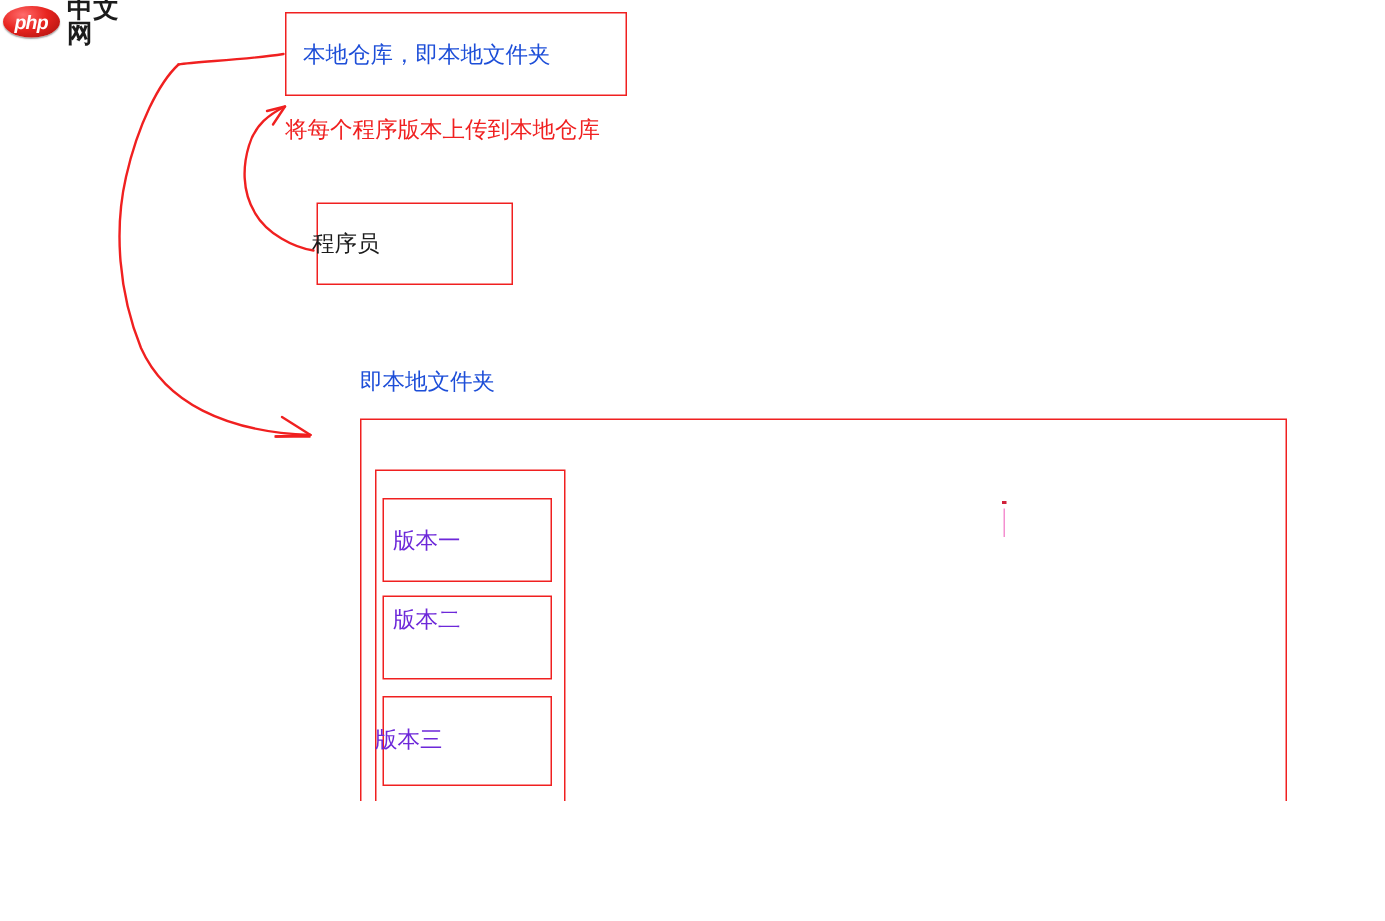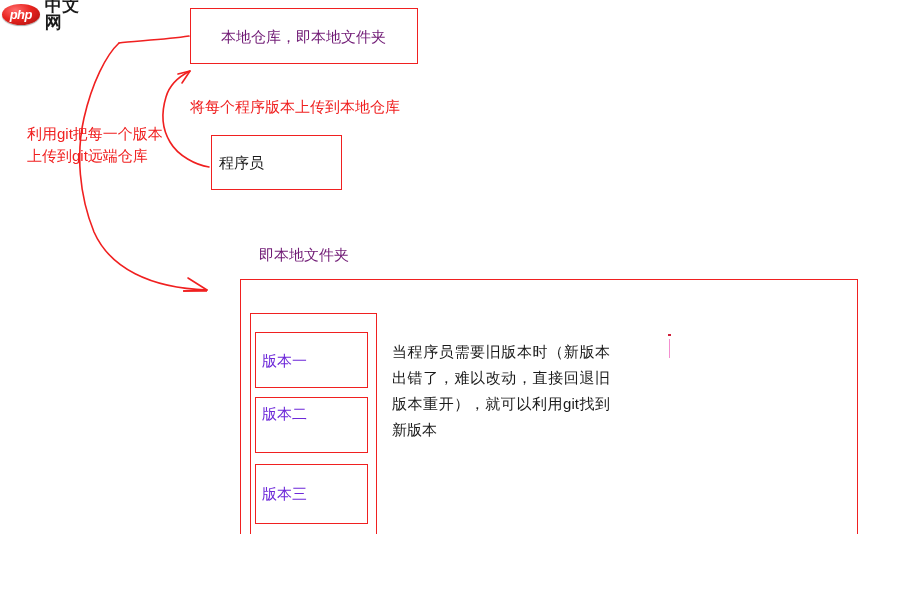--- a/index.html
+++ b/index.html
@@ -57,51 +57,50 @@
 
   
   .rbox {
     position: absolute;
     border: 1.5px solid #f02020;
     box-sizing: border-box;
     background: transparent;
   }
   .rbox-label {
     position: absolute;
-    color: #701a75;
-    font-size: 15px;
-    white-space: nowrap;
-    line-height: 1;
-    margin-left: 19px;
+    color: #1d4ed8;
+    font-size: 15px;
+    white-space: nowrap;
+    line-height: 1;
   }
   .blk-label {
     position: absolute;
     color: #1a1a1a;
     font-size: 15px;
     white-space: nowrap;
     line-height: 1;
   }
   .free-red {
     position: absolute;
     color: #f02020;
     font-size: 15px;
     line-height: 22px;
     white-space: nowrap;
   }
 
   
   #box-local-repo    { left: 190px; top: 8px;   width: 228px; height: 56px; }
   #lbl-local-repo    { left: 202px; top: 29px;  }
 
-  #note-upload-local { left: 190px; top: 96px;  }
+  #note-upload-local { left: 190px; top: 76px;  }
 
   #note-git-remote   { left: 27px;  top: 123px; }
 
   #box-programmer    { left: 211px; top: 135px; width: 131px; height: 55px; }
-  #lbl-programmer    { left: 219px; top: 155px; }
+  #lbl-programmer    { left: 208px; top: 155px; }
 
   #lbl-git-repo      { left: 240px; top: 247px; }
 
   #box-git-outer     { left: 240px; top: 279px; width: 618px; height: 324px; }
   #box-version-col   { left: 250px; top: 313px; width: 127px; height: 281px; }
 
   .version-box {
     position: absolute;
     border: 1.5px solid #f02020;
     box-sizing: border-box;
@@ -115,21 +114,21 @@
 
   .version-label {
     position: absolute;
     color: #6d28d9;
     font-size: 15px;
     white-space: nowrap;
     line-height: 1;
   }
   #ver-1-label { left: 262px; top: 353px; }
   #ver-2-label { left: 262px; top: 406px; }
-  #ver-3-label { left: 262px; top: 486px; }
+  #ver-3-label { left: 250px; top: 486px; }
 
   #ver-4-dots {
     position: absolute;
     left: 264px;
     top: 560px;
     width: 70px;
     display: flex;
     justify-content: space-between;
     align-items: center;
   }
@@ -206,24 +205,20 @@
              C 161,127 162,110 166,97
              C 170,83 180,76 190,71" fill="none" stroke="#f02020" stroke-width="1.6" stroke-linecap="round"></path>
     <path d="M 190,71 L 182,83 M 190,71 L 178,74" fill="none" stroke="#f02020" stroke-width="1.6" stroke-linecap="round"></path>
   </svg>
 
   <div class="rbox" id="box-local-repo"></div>
   <div class="rbox-label" id="lbl-local-repo">本地仓库，即本地文件夹</div>
 
   <div class="free-red" id="note-upload-local">将每个程序版本上传到本地仓库</div>
 
-  <div class="free-red" id="note-git-remote">
-    <div>利用git把每一个版本</div>
-    <div>上传到git远端仓库</div>
-  </div>
 
   <div class="rbox" id="box-programmer"></div>
   <div class="blk-label" id="lbl-programmer">程序员</div>
 
   <div class="rbox-label" id="lbl-git-repo">即本地文件夹</div>
 
   <div class="rbox" id="box-git-outer"></div>
   <div class="rbox" id="box-version-col"></div>
 
   <div class="version-box" id="ver-1"></div>
@@ -236,17 +231,16 @@
   <div class="version-label" id="ver-3-label">版本三</div>
 
   <div class="version-box" id="ver-4"></div>
   <div id="ver-4-dots">
     <i></i>
     <i></i>
     <i></i>
     <i></i>
   </div>
 
-  <div id="para-explain">当程序员需要旧版本时（新版本出错了，难以改动，直接回退旧版本重开），就可以利用git找到新版本</div>
 
   <div id="text-caret"></div>
 
 </div>
 
 </body></html>

